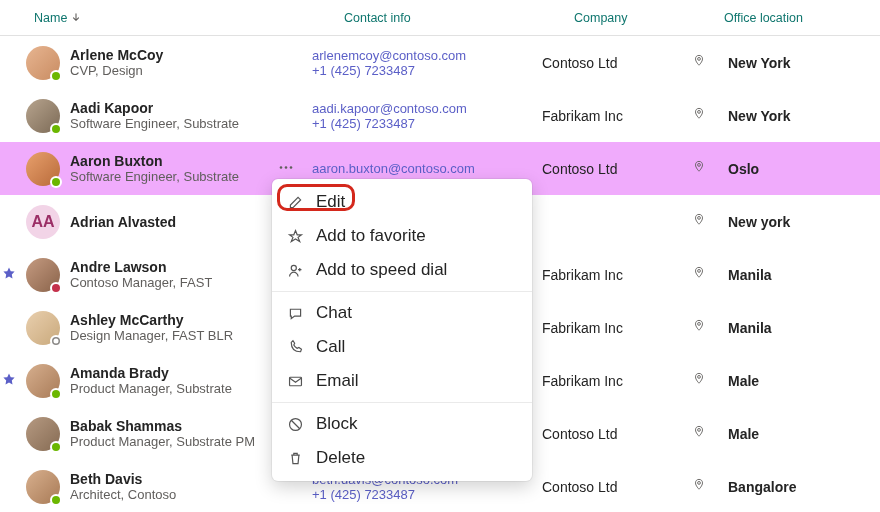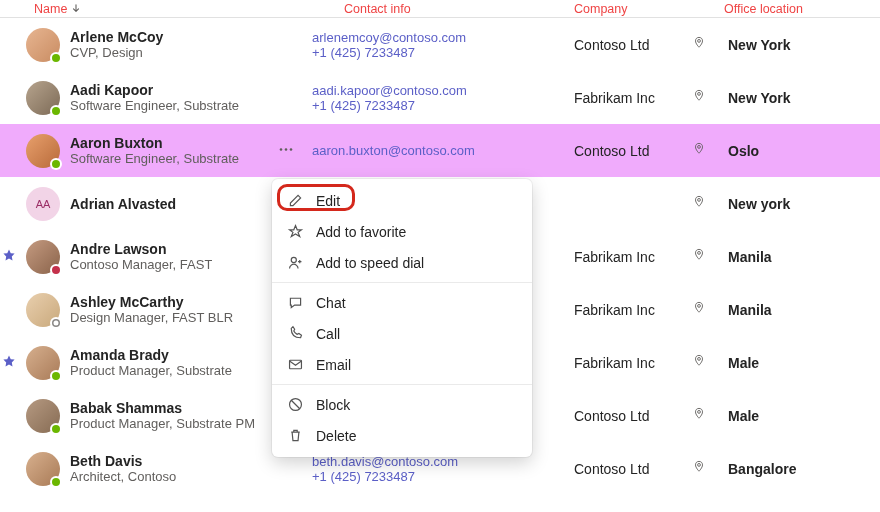--- a/index.html
+++ b/index.html
@@ -13,44 +13,44 @@
     overflow: hidden;
     position: relative;
   }
   .grid {
     display: grid;
     grid-template-columns: 310px 230px 150px 180px 10px;
     align-items: center;
   }
   .header {
     border-bottom: 1px solid #e1e1e1;
-    color: #ef4444;
+    color: #0f766e;
     font-size: 12.5px;
-    height: 18px;
+    height: 36px;
     padding-left: 34px;
   }
   .header .col { display: flex; align-items: center; gap: 4px; }
   .arrow-down-icon svg { width: 10px; height: 10px; stroke: #605e5c; }
   .rows { }
   .row {
     height: 53px;
     padding-left: 2px;
     border-bottom: 0;
     position: relative;
   }
   .row.hovered { background: #f0abfc; }
   .name-cell { display: flex; align-items: center; gap: 10px; min-width: 0; }
   .star-slot { width: 14px; display: flex; justify-content: center; }
   .star-icon svg { width: 14px; height: 14px; fill: #5b5fc7; }
   .avatar {
     width: 34px; height: 34px; border-radius: 50%;
     position: relative; flex-shrink: 0;
     background: #ccc;
     display: flex; align-items: center; justify-content: center;
-    font-size: 11px; font-weight: 400; color: #9b2e66; text-align: right;
+    font-size: 16px; font-weight: 700; color: #9b2e66; text-align: right;
   }
   .avatar.initials { background: #f2d4e7; }
   .presence {
     position: absolute; right: -2px; bottom: -2px;
     width: 12px; height: 12px; border-radius: 50%;
     background: #fff; display: flex; align-items: center; justify-content: center;
   }
   .presence::after {
     content: ""; width: 8px; height: 8px; border-radius: 50%;
   }
@@ -58,21 +58,21 @@
   .presence.busy::after { background: #c4314b; }
   .presence.offline::after {
     background: #fff; box-shadow: inset 0 0 0 1.5px #8a8886;
   }
   .nameblock { min-width: 0; }
   .person-name { font-weight: 600; color: #242424; font-size: 14px; white-space: nowrap; }
   .person-title { color: #605e5c; font-size: 13px; white-space: nowrap; overflow: hidden; text-overflow: ellipsis; max-width: 190px;}
   .contactblock { font-size: 13px; }
   .contactblock .email { color: #5b5fc7; }
   .contactblock .phone { color: #5b5fc7; }
-  .company-cell { color: #242424; font-size: 14px; margin-left: 32px; }
+  .company-cell { color: #242424; font-size: 14px; }
   .location-cell { display: flex; align-items: center; gap: 22px; color: #242424; font-size: 14px; font-weight: bold;}
   .pin-icon svg { width: 14px; height: 14px; stroke: #605e5c; fill: none; stroke-width: 1.3; }
   .row-more {
     position: absolute; left: 278px; top: 50%; transform: translateY(-50%);
     cursor: pointer; color: #605e5c;
   }
   .row-more svg, .more-header svg { width: 16px; height: 16px; fill: #605e5c; }
   
   .context-menu {
     position: absolute;
@@ -80,21 +80,21 @@
     width: 260px;
     background: #fff;
     border-radius: 6px;
     box-shadow: 0 6px 18px rgba(0,0,0,.18), 0 0 0 1px rgba(0,0,0,.05);
     padding: 6px 0;
     z-index: 10;
   }
   .context-menu .item {
     display: flex; align-items: center; gap: 12px;
     padding: 7px 14px; cursor: pointer;
-    font-size: 14px; color: #242424;
+    font-size: 17px; color: #242424;
     position: relative;
   }
   .context-menu .sep { height: 1px; background: #eaeaea; margin: 4px 0; }
   .context-menu .item .micon { width: 18px; display: flex; align-items: center; justify-content: center; }
   .context-menu .item .micon svg { width: 17px; height: 17px; stroke: #555; fill: none; stroke-width: 1.4; }
   .context-menu .item .chev { position: absolute; right: 12px; }
   .context-menu .item .chev svg { width: 10px; height: 10px; stroke: #666; fill: none; stroke-width: 1.6;}
   .highlight-box {
     position: absolute;
     border: 3.5px solid #d4281c;

